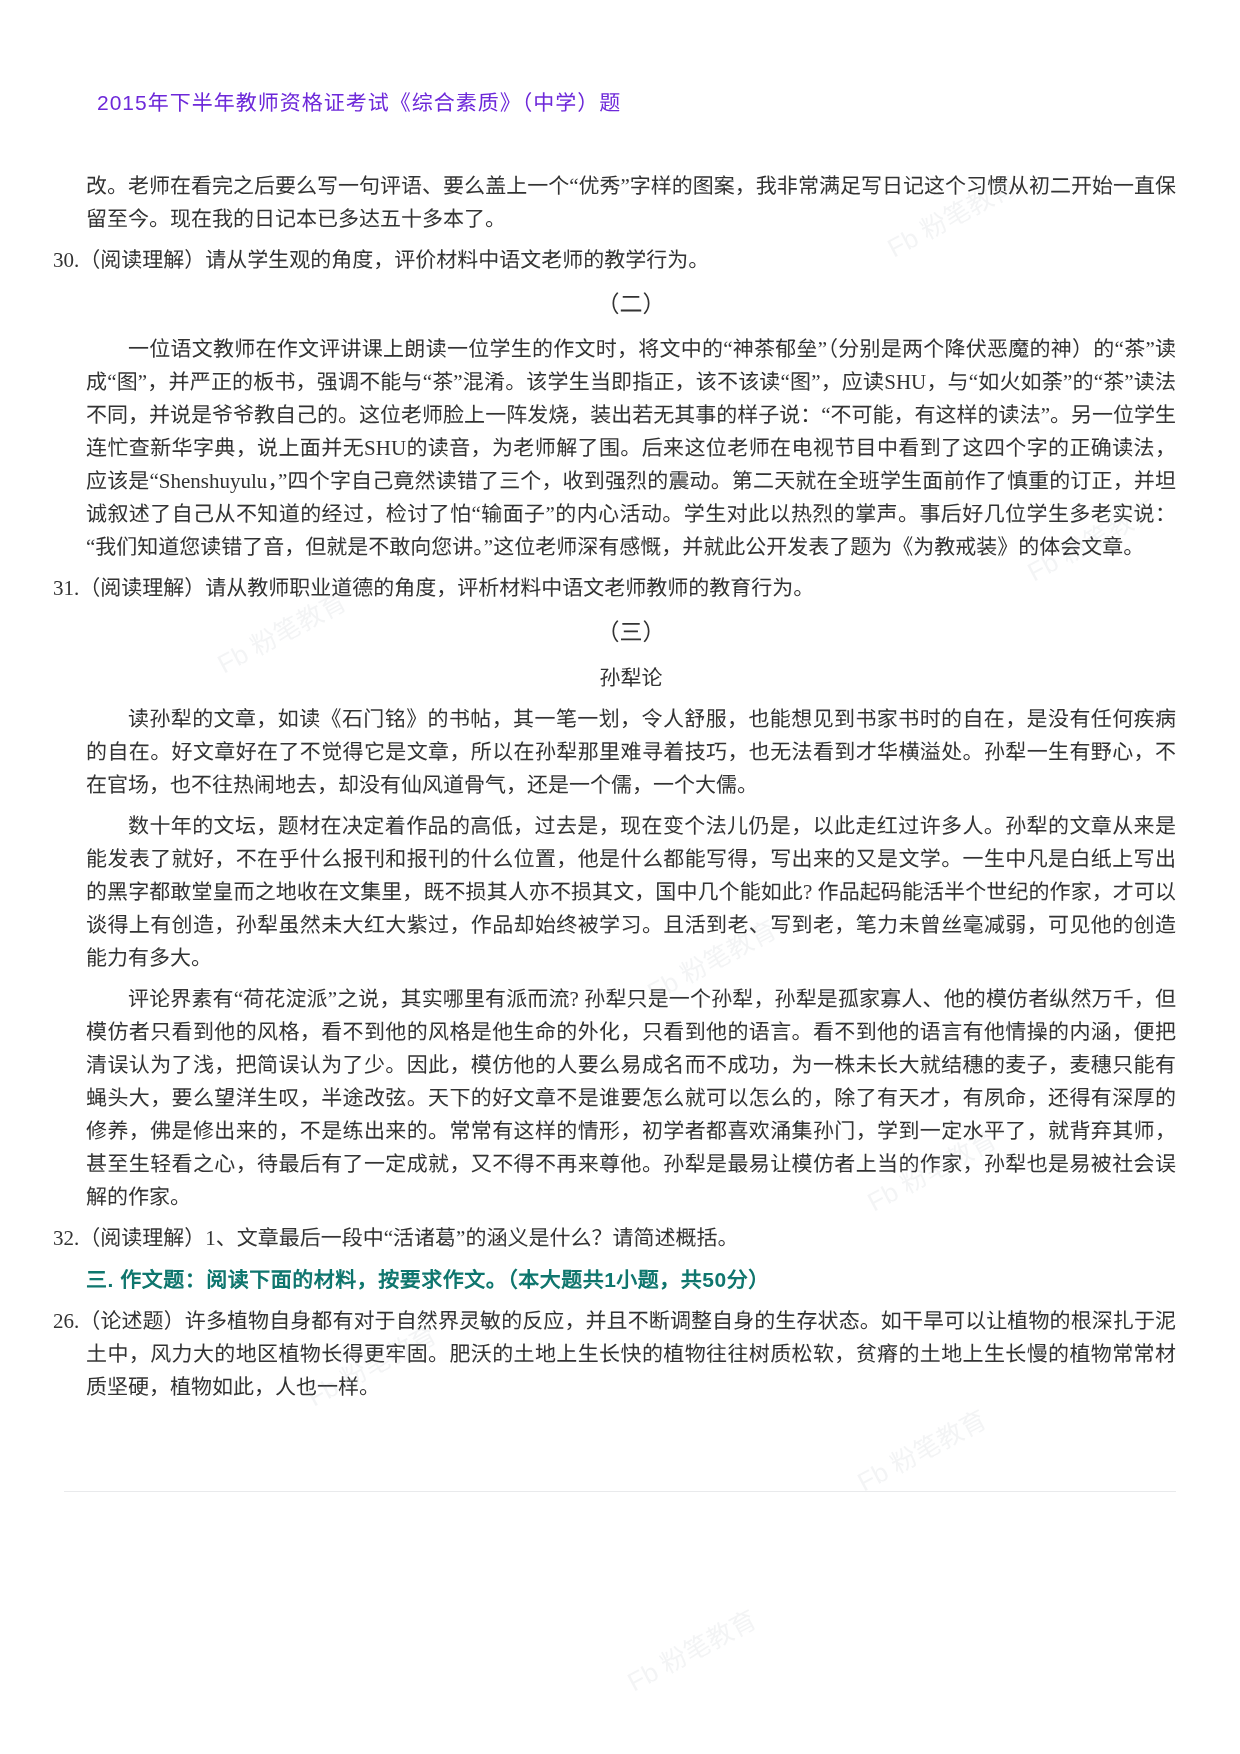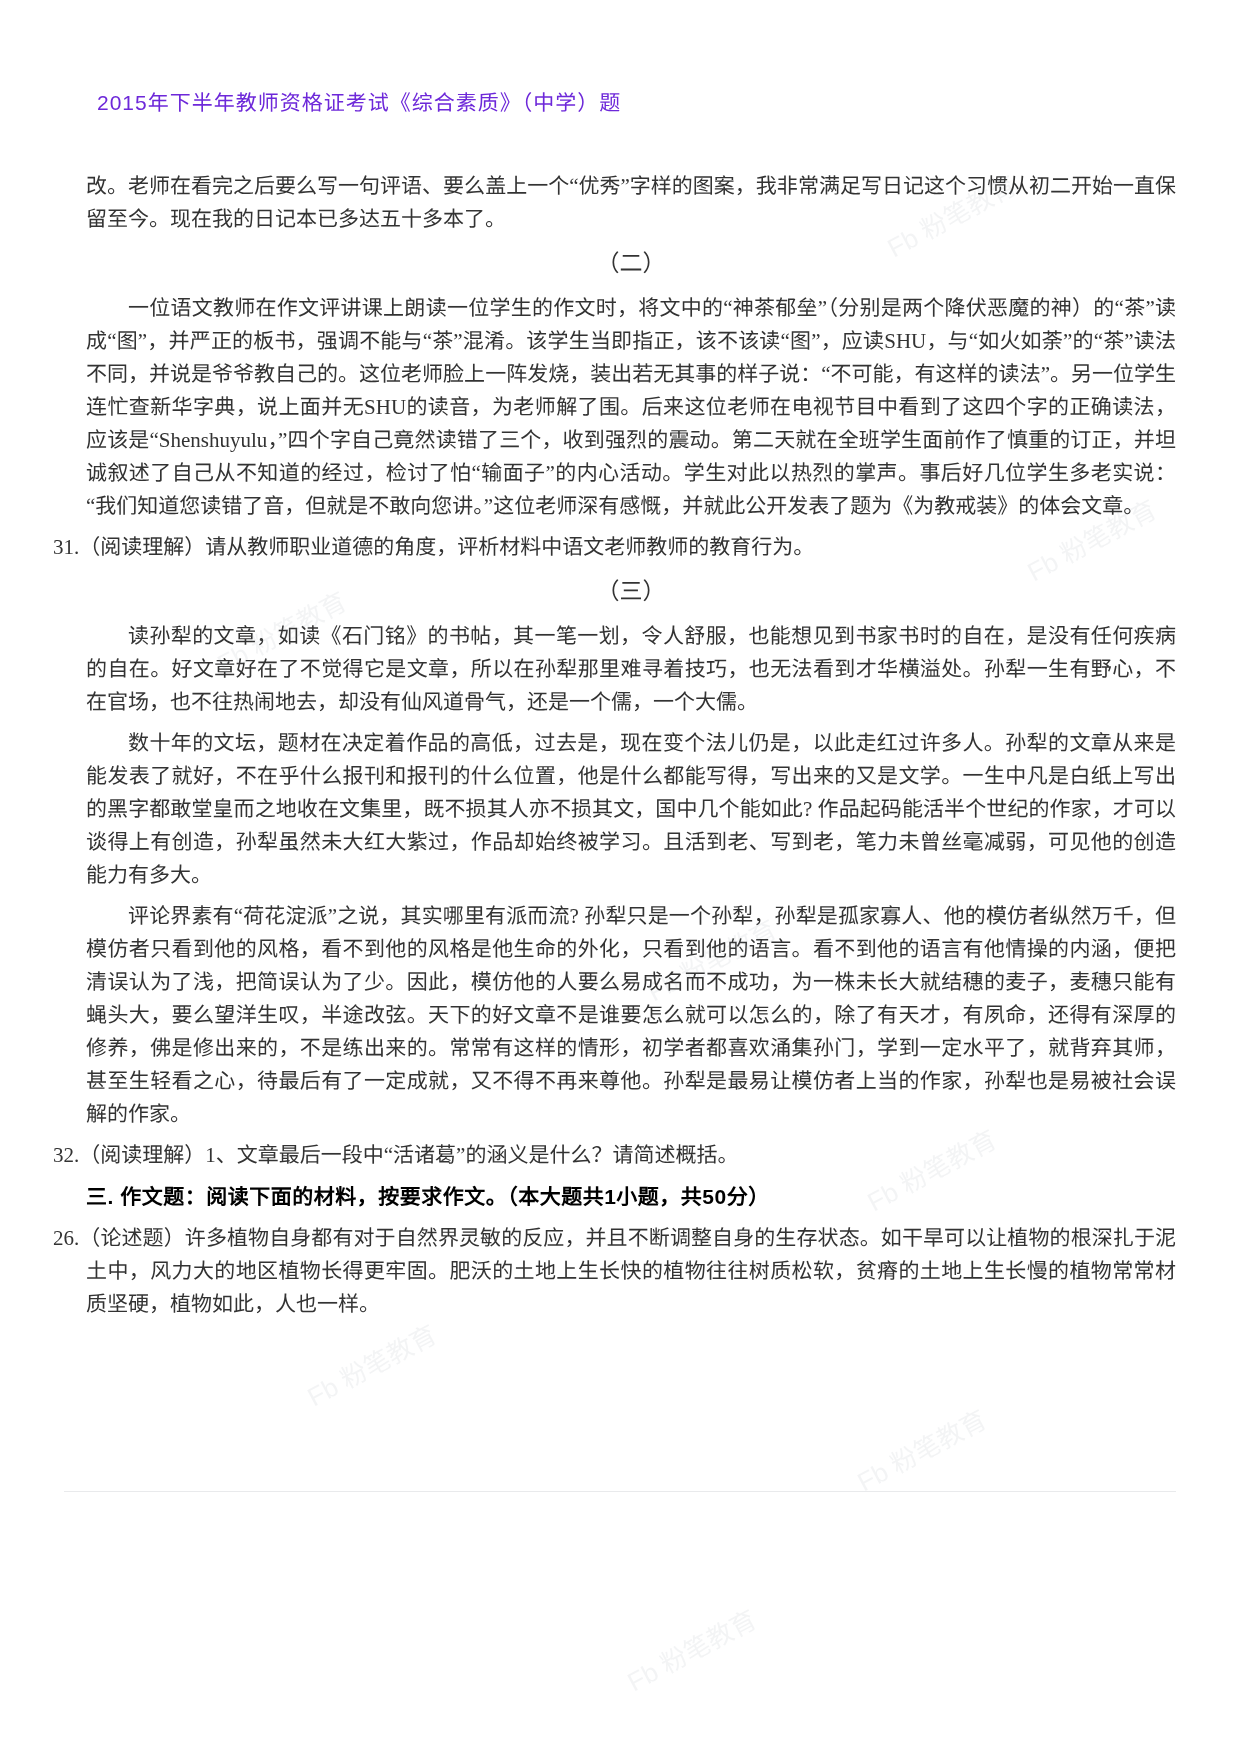--- a/index.html
+++ b/index.html
@@ -51,21 +51,21 @@
   }
   .article-title {
     text-align: center;
     font-size: 21px;
     line-height: 34px;
     text-indent: 0;
   }
   .essay-heading {
     font-family: "Liberation Sans", "DejaVu Sans", sans-serif;
     font-weight: bold;
-    color: #000000;
+    color: #0f766e;
     font-size: 21px;
     line-height: 34px;
     margin-top: 16px;
     margin-bottom: 10px;
     text-indent: 0;
     letter-spacing: 0.5px;
   }
   .bottom-divider {
     position: absolute;
     left: 64px;
@@ -105,29 +105,31 @@
   <span class="watermark wm6">Fb 粉笔教育</span>
   <span class="watermark wm7">Fb 粉笔教育</span>
   <span class="watermark wm8">Fb 粉笔教育</span>
 
   <div class="doc-title">2015年下半年教师资格证考试《综合素质》（中学）题</div>
 
   <div class="content">
 
     <p class="para-noindent">改。老师在看完之后要么写一句评语、要么盖上一个“优秀”字样的图案，我非常满足写日记这个习惯从初二开始一直保留至今。现在我的日记本已多达五十多本了。</p>
 
+    <p class="question">30.（阅读理解）请从学生观的角度，评价材料中语文老师的教学行为。</p>
 
     <p class="section-heading">（二）</p>
 
     <p class="para-indent">一位语文教师在作文评讲课上朗读一位学生的作文时，将文中的“神茶郁垒”（分别是两个降伏恶魔的神）的“茶”读成“图”，并严正的板书，强调不能与“茶”混淆。该学生当即指正，该不该读“图”，应读SHU，与“如火如荼”的“茶”读法不同，并说是爷爷教自己的。这位老师脸上一阵发烧，装出若无其事的样子说：“不可能，有这样的读法”。另一位学生连忙查新华字典，说上面并无SHU的读音，为老师解了围。后来这位老师在电视节目中看到了这四个字的正确读法，应该是“Shenshuyulu，”四个字自己竟然读错了三个，收到强烈的震动。第二天就在全班学生面前作了慎重的订正，并坦诚叙述了自己从不知道的经过，检讨了怕“输面子”的内心活动。学生对此以热烈的掌声。事后好几位学生多老实说：“我们知道您读错了音，但就是不敢向您讲。”这位老师深有感慨，并就此公开发表了题为《为教戒装》的体会文章。</p>
 
     <p class="question">31.（阅读理解）请从教师职业道德的角度，评析材料中语文老师教师的教育行为。</p>
 
     <p class="section-heading">（三）</p>
 
+    <p class="article-title">孙犁论</p>
 
     <p class="para-indent">读孙犁的文章，如读《石门铭》的书帖，其一笔一划，令人舒服，也能想见到书家书时的自在，是没有任何疾病的自在。好文章好在了不觉得它是文章，所以在孙犁那里难寻着技巧，也无法看到才华横溢处。孙犁一生有野心，不在官场，也不往热闹地去，却没有仙风道骨气，还是一个儒，一个大儒。</p>
     <p class="para-indent">数十年的文坛，题材在决定着作品的高低，过去是，现在变个法儿仍是，以此走红过许多人。孙犁的文章从来是能发表了就好，不在乎什么报刊和报刊的什么位置，他是什么都能写得，写出来的又是文学。一生中凡是白纸上写出的黑字都敢堂皇而之地收在文集里，既不损其人亦不损其文，国中几个能如此? 作品起码能活半个世纪的作家，才可以谈得上有创造，孙犁虽然未大红大紫过，作品却始终被学习。且活到老、写到老，笔力未曾丝毫减弱，可见他的创造能力有多大。</p>
     <p class="para-indent">评论界素有“荷花淀派”之说，其实哪里有派而流? 孙犁只是一个孙犁，孙犁是孤家寡人、他的模仿者纵然万千，但模仿者只看到他的风格，看不到他的风格是他生命的外化，只看到他的语言。看不到他的语言有他情操的内涵，便把清误认为了浅，把简误认为了少。因此，模仿他的人要么易成名而不成功，为一株未长大就结穗的麦子，麦穗只能有蝇头大，要么望洋生叹，半途改弦。天下的好文章不是谁要怎么就可以怎么的，除了有天才，有夙命，还得有深厚的修养，佛是修出来的，不是练出来的。常常有这样的情形，初学者都喜欢涌集孙门，学到一定水平了，就背弃其师，甚至生轻看之心，待最后有了一定成就，又不得不再来尊他。孙犁是最易让模仿者上当的作家，孙犁也是易被社会误解的作家。</p>
 
     <p class="question">32.（阅读理解）1、文章最后一段中“活诸葛”的涵义是什么？请简述概括。</p>
 
     <p class="essay-heading">三. 作文题：阅读下面的材料，按要求作文。（本大题共1小题，共50分）</p>
 
     <p class="question">26.（论述题）许多植物自身都有对于自然界灵敏的反应，并且不断调整自身的生存状态。如干旱可以让植物的根深扎于泥土中，风力大的地区植物长得更牢固。肥沃的土地上生长快的植物往往树质松软，贫瘠的土地上生长慢的植物常常材质坚硬，植物如此，人也一样。</p>

